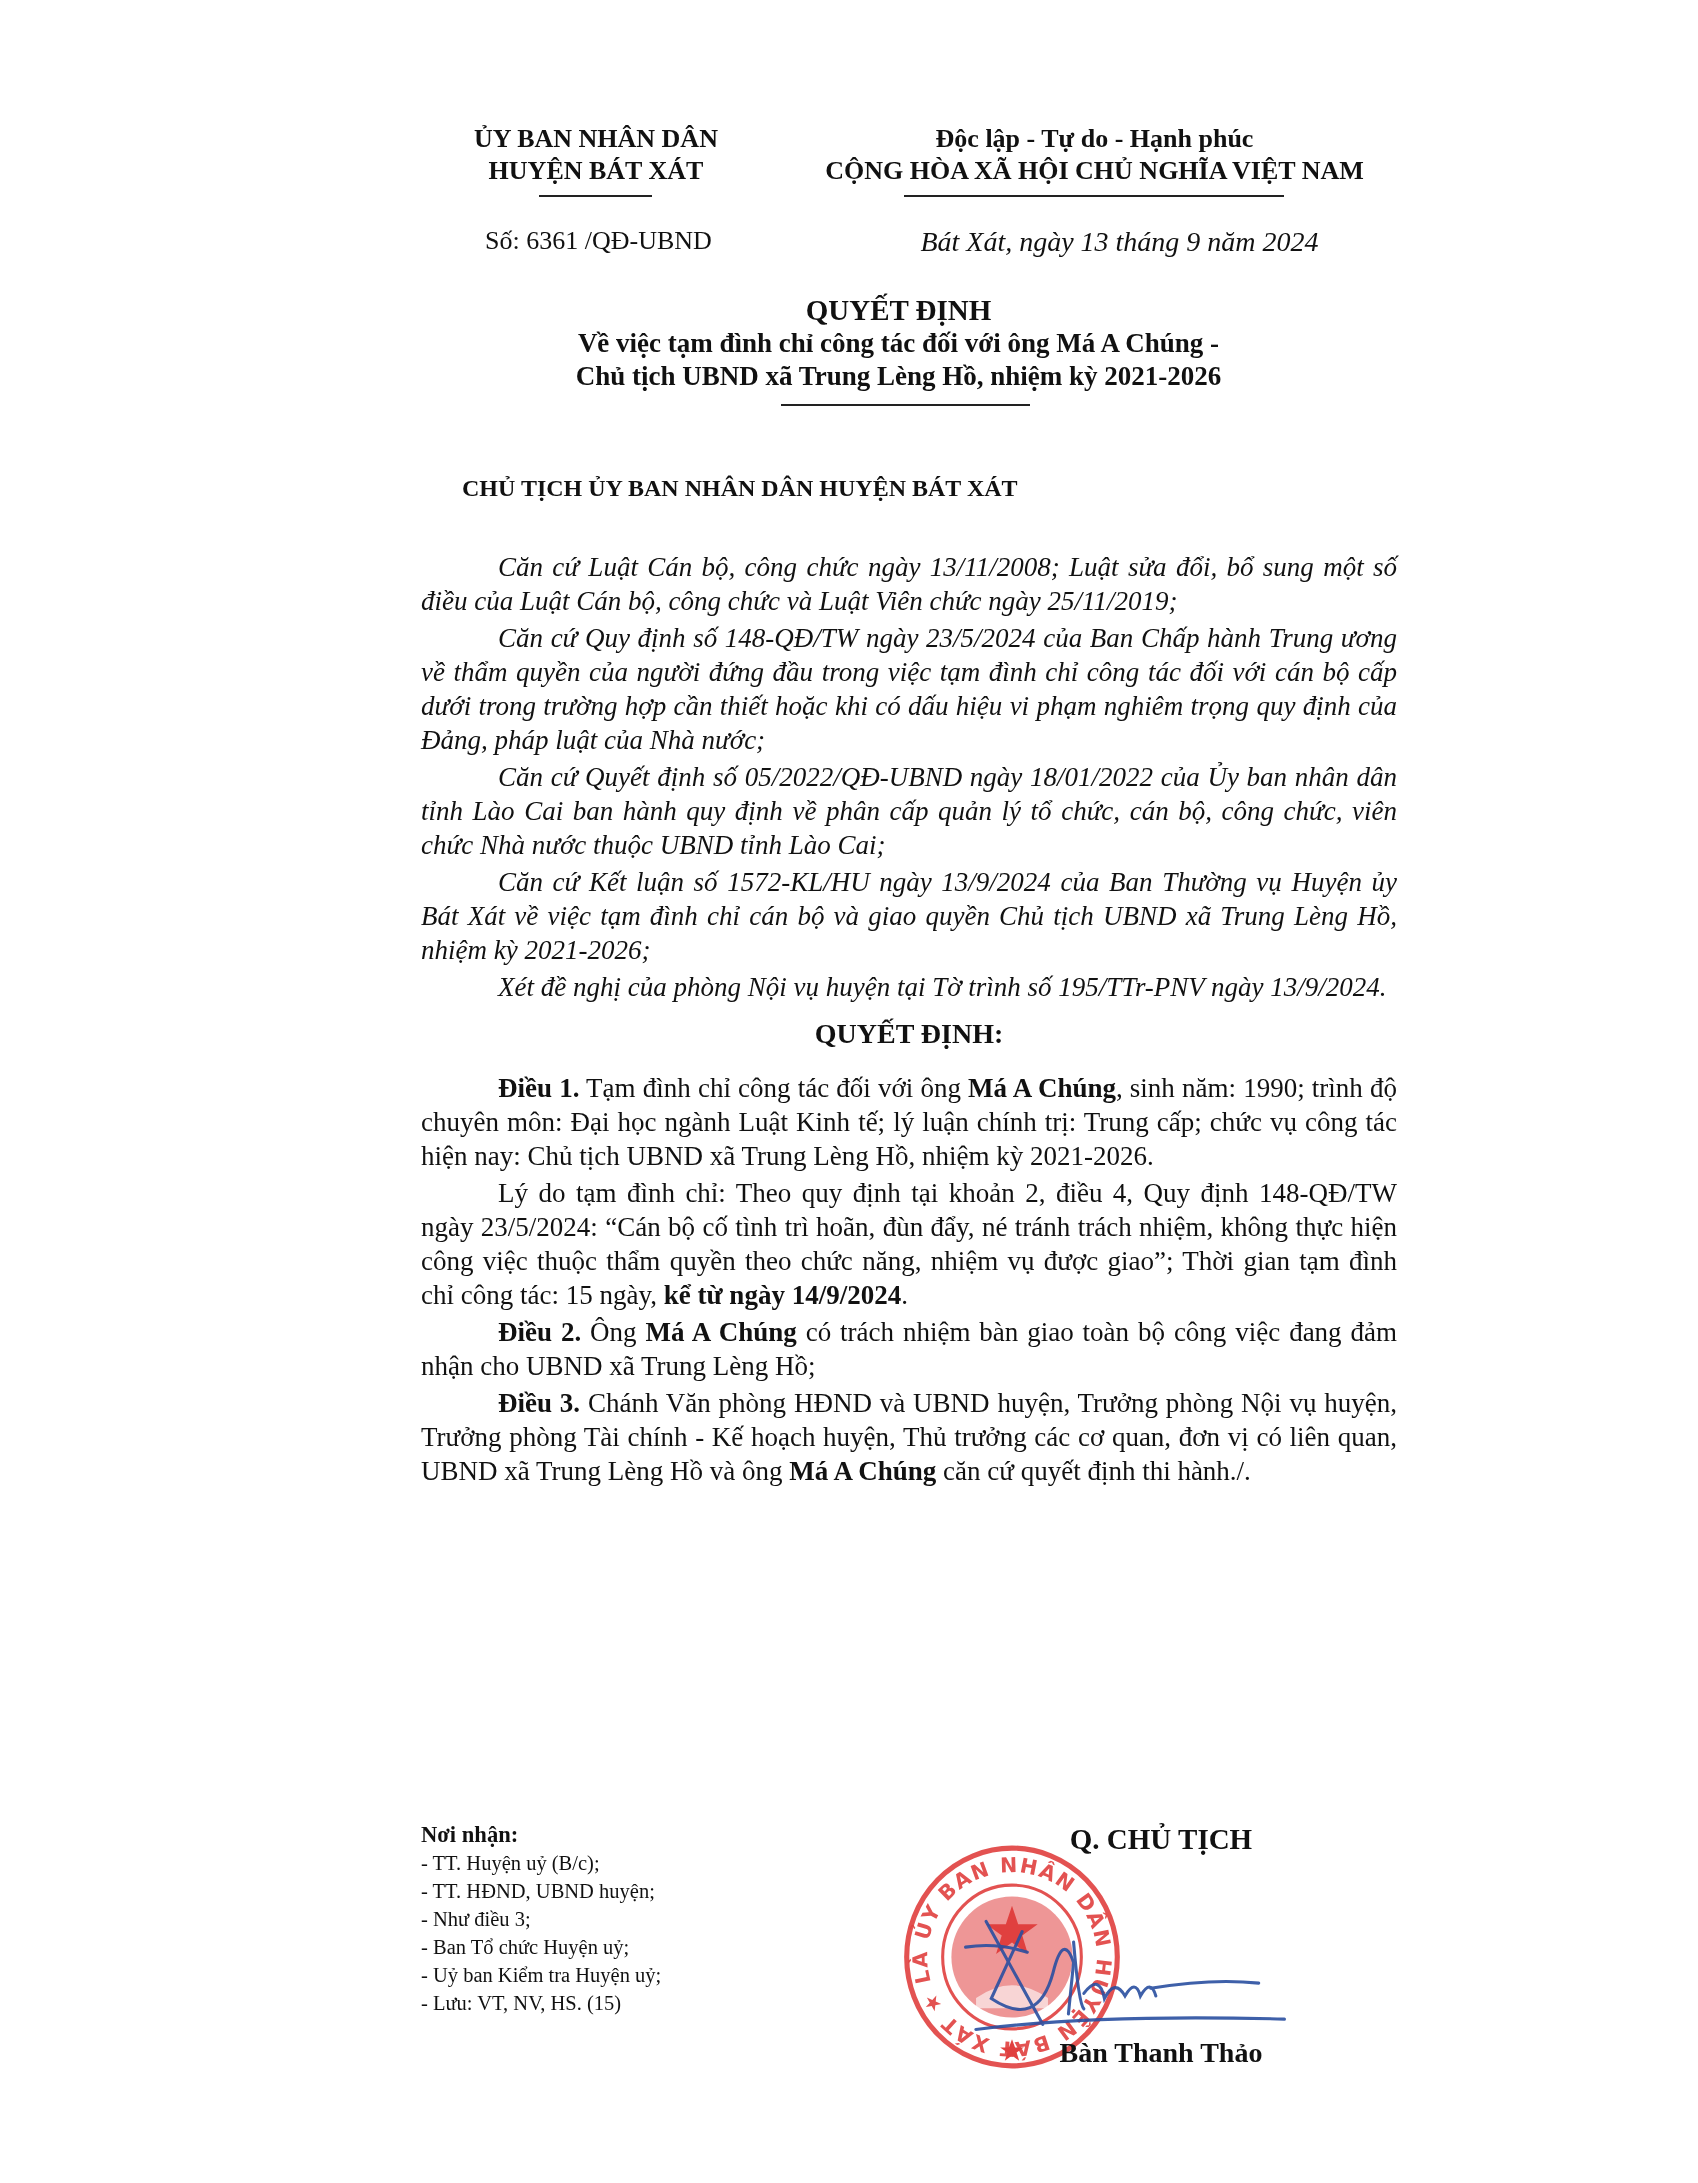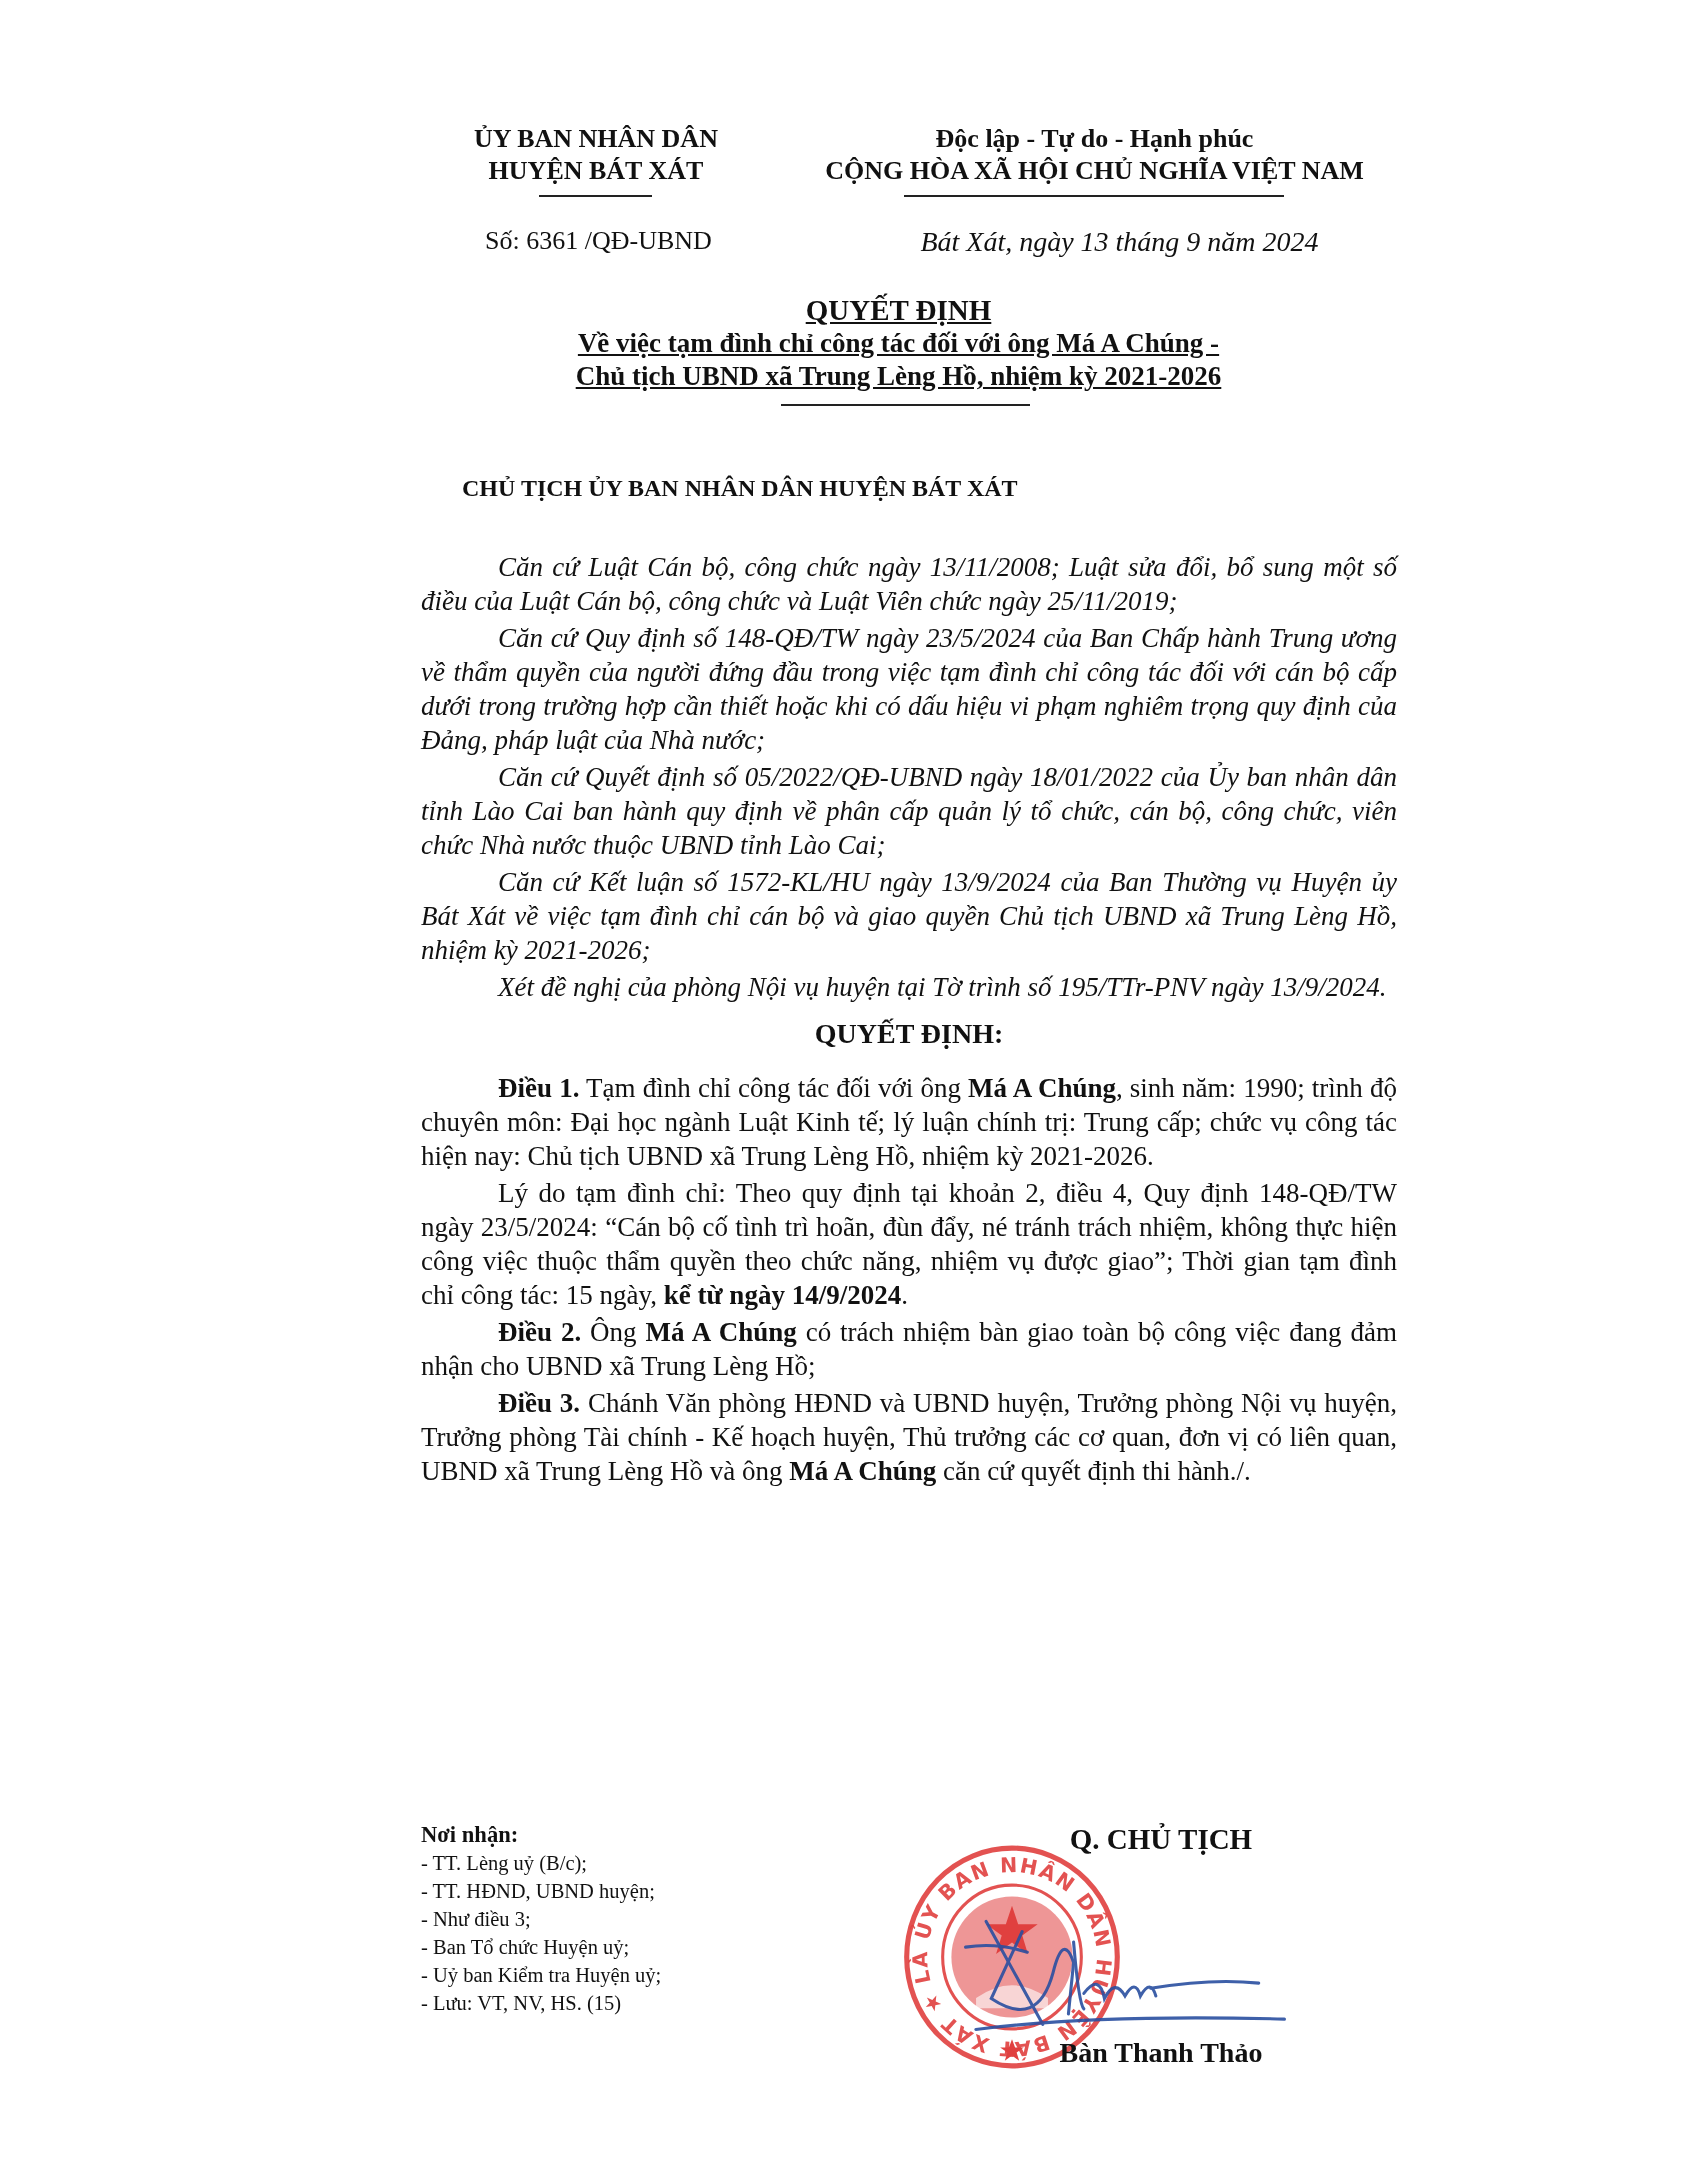--- a/index.html
+++ b/index.html
@@ -34,21 +34,21 @@
 
 <div class="abs hdr" style="left:781px; top:123px; width:627px;">
   <div>Độc lập - Tự do - Hạnh phúc</div>
   <div>CỘNG HÒA XÃ HỘI CHỦ NGHĨA VIỆT NAM</div>
 </div>
 <div class="uline" style="left:904px; top:195px; width:380px;"></div>
 
 <div class="abs num" style="left:465px; top:226px; width:267px; text-align:center;">Số: 6361 /QĐ-UBND</div>
 <div class="abs date" style="left:873px; top:226px; width:493px; text-align:center;">Bát Xát, ngày 13 tháng 9 năm 2024</div>
 
-<div class="abs title-block" style="left:462px; top:293px; width:873px;text-decoration:underline;">
+<div class="abs title-block" style="left:462px; top:293px; width:873px;">
   <div class="t-main">QUYẾT ĐỊNH</div>
   <div class="t-sub">Về việc tạm đình chỉ công tác đối với ông Má A Chúng -</div>
   <div class="t-sub">Chủ tịch UBND xã Trung Lèng Hồ, nhiệm kỳ 2021-2026</div>
 </div>
 <div class="uline" style="left:781px; top:404px; width:249px;"></div>
 
 <div class="abs authority" style="left:462px; top:475px; width:873px;">CHỦ TỊCH ỦY BAN NHÂN DÂN HUYỆN BÁT XÁT</div>
 
 <div class="abs body" style="top:550px;">
   <div class="basis">
@@ -66,21 +66,21 @@
   <p><span>Lý do tạm đình chỉ: Theo quy định tại khoản 2, điều 4, Quy định 148-QĐ/TW ngày 23/5/2024: “Cán bộ cố tình trì hoãn, đùn đẩy, né tránh trách nhiệm, không thực hiện công việc thuộc thẩm quyền theo chức năng, nhiệm vụ được giao”; Thời gian tạm đình chỉ công tác: 15 ngày, </span><b>kể từ ngày 14/9/2024</b><span>.</span></p>
 
   <p><b>Điều 2.</b><span> Ông </span><b>Má A Chúng</b><span> có trách nhiệm bàn giao toàn bộ công việc đang đảm nhận cho UBND xã Trung Lèng Hồ;</span></p>
 
 
   <p><b>Điều 3.</b><span> Chánh Văn phòng HĐND và UBND huyện, Trưởng phòng Nội vụ huyện, Trưởng phòng Tài chính - Kế hoạch huyện, Thủ trưởng các cơ quan, đơn vị có liên quan, UBND xã Trung Lèng Hồ và ông </span><b>Má A Chúng</b><span> căn cứ quyết định thi hành./.</span></p>
 </div>
 
 <div class="abs recipients">
   <div class="rh">Nơi nhận:</div>
-  <div>- TT. Lèng uỷ (B/c);</div>
+  <div>- TT. Huyện uỷ (B/c);</div>
   <div>- TT. HĐND, UBND huyện;</div>
   <div>- Như điều 3;</div>
   <div>- Ban Tổ chức Huyện uỷ;</div>
   <div>- Uỷ ban Kiểm tra Huyện uỷ;</div>
   <div>- Lưu: VT, NV, HS. (15)</div>
 </div>
 
 <div class="abs sig-title" style="left:1017px; top:1823px; width:288px;">Q. CHỦ TỊCH</div>
 
 <svg class="abs" style="left:899px; top:1844px;" width="226" height="226" viewBox="0 0 440 440">

